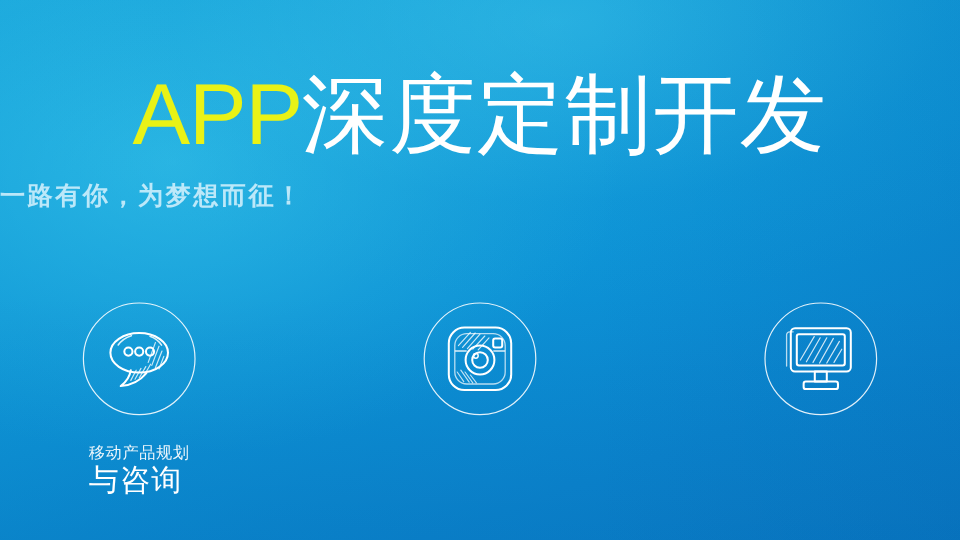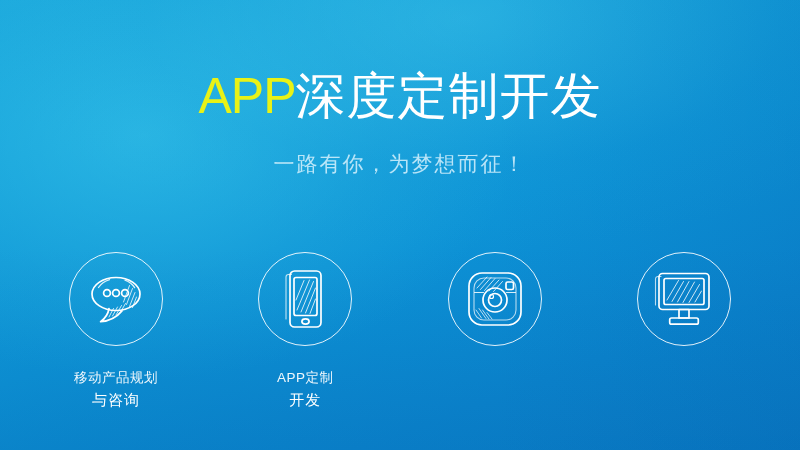--- a/index.html
+++ b/index.html
@@ -47,21 +47,21 @@
     inset: 0;
   }
 
   
   .headline {
     position: absolute;
     top: 55px;
     left: 0;
     width: 100%;
     text-align: center;
-    font-size: 50px;
+    font-size: 72px;
     line-height: 82px;
     font-weight: 400;
     letter-spacing: 1px;
     white-space: nowrap;
   }
   .headline .hl-en {
     color: #e9f216;
     font-weight: 300;
     letter-spacing: -1px;
   }
@@ -69,26 +69,25 @@
     color: #ffffff;
     font-weight: 400;
     letter-spacing: 1px;
   }
 
   .subtitle {
     position: absolute;
     top: 150px;
     left: 0;
     width: 100%;
-    text-align: center;
     font-size: 21px;
     line-height: 28px;
     letter-spacing: 2px;
     color: rgba(226,246,255,0.80);
-    font-weight: 400;
+    font-weight: 700;
     white-space: nowrap;
   }
 
   
   .features {
     position: absolute;
     top: 252px;
     left: 0;
     width: 100%;
     display: flex;
@@ -110,31 +109,31 @@
     display: flex;
     align-items: center;
     justify-content: center;
     box-sizing: border-box;
   }
   .icon-circle svg {
     display: block;
   }
   .labels {
     margin-top: 22px;
-    text-align: center;
+    text-align: left;
     white-space: nowrap;
   }
   .label-top {
     font-size: 13.5px;
     line-height: 19px;
     color: rgba(255,255,255,0.93);
     letter-spacing: 0.5px;
   }
   .label-main {
-    font-size: 15px;
+    font-size: 25px;
     line-height: 26px;
     color: #ffffff;
     letter-spacing: 1px;
   }
 </style>
 </head>
 <body>
 
 <div id="banner">
 
@@ -180,48 +179,20 @@
               </g>
             </svg>
           </span>
         </div>
         <div class="labels">
           <div class="label-top">移动产品规划</div>
           <div class="label-main">与咨询</div>
         </div>
       </div>
 
-      <div class="feature">
-        <div class="icon-circle">
-          <span>
-            <svg width="46" height="62" viewBox="0 0 46 62" fill="none" stroke="#ffffff" stroke-width="1.7" stroke-linecap="round" stroke-linejoin="round">
-
-              <path d="M9.5 6.5h-3a2.5 2.5 0 0 0-2.5 2.5v42" stroke-width="1.1" opacity="0.75"></path>
-
-              <rect x="8" y="3" width="31" height="56" rx="4.5"></rect>
-
-              <rect x="12" y="9.5" width="23" height="38" rx="2"></rect>
-
-              <ellipse cx="23.5" cy="53.5" rx="3.6" ry="2.6"></ellipse>
-
-              <g stroke-width="1" opacity="0.8">
-                <path d="M15 42L27.5 12"></path>
-                <path d="M19 44L31.5 13.5"></path>
-                <path d="M23.5 45L33.5 20"></path>
-                <path d="M28 45.5L33.5 31"></path>
-                <path d="M14 32L22 12.5"></path>
-              </g>
-            </svg>
-          </span>
-        </div>
-        <div class="labels">
-          <div class="label-top">APP定制</div>
-          <div class="label-main">开发</div>
-        </div>
-      </div>
 
       <div class="feature">
         <div class="icon-circle">
           <span>
             <svg width="60" height="58" viewBox="0 0 60 58" fill="none" stroke="#ffffff" stroke-width="1.7" stroke-linecap="round" stroke-linejoin="round">
 
               <rect x="4" y="3" width="52" height="52" rx="13"></rect>
               <rect x="9" y="8" width="42" height="42" rx="10" stroke-width="1.1" opacity="0.7"></rect>
 
               <circle cx="30" cy="30" r="12"></circle>

